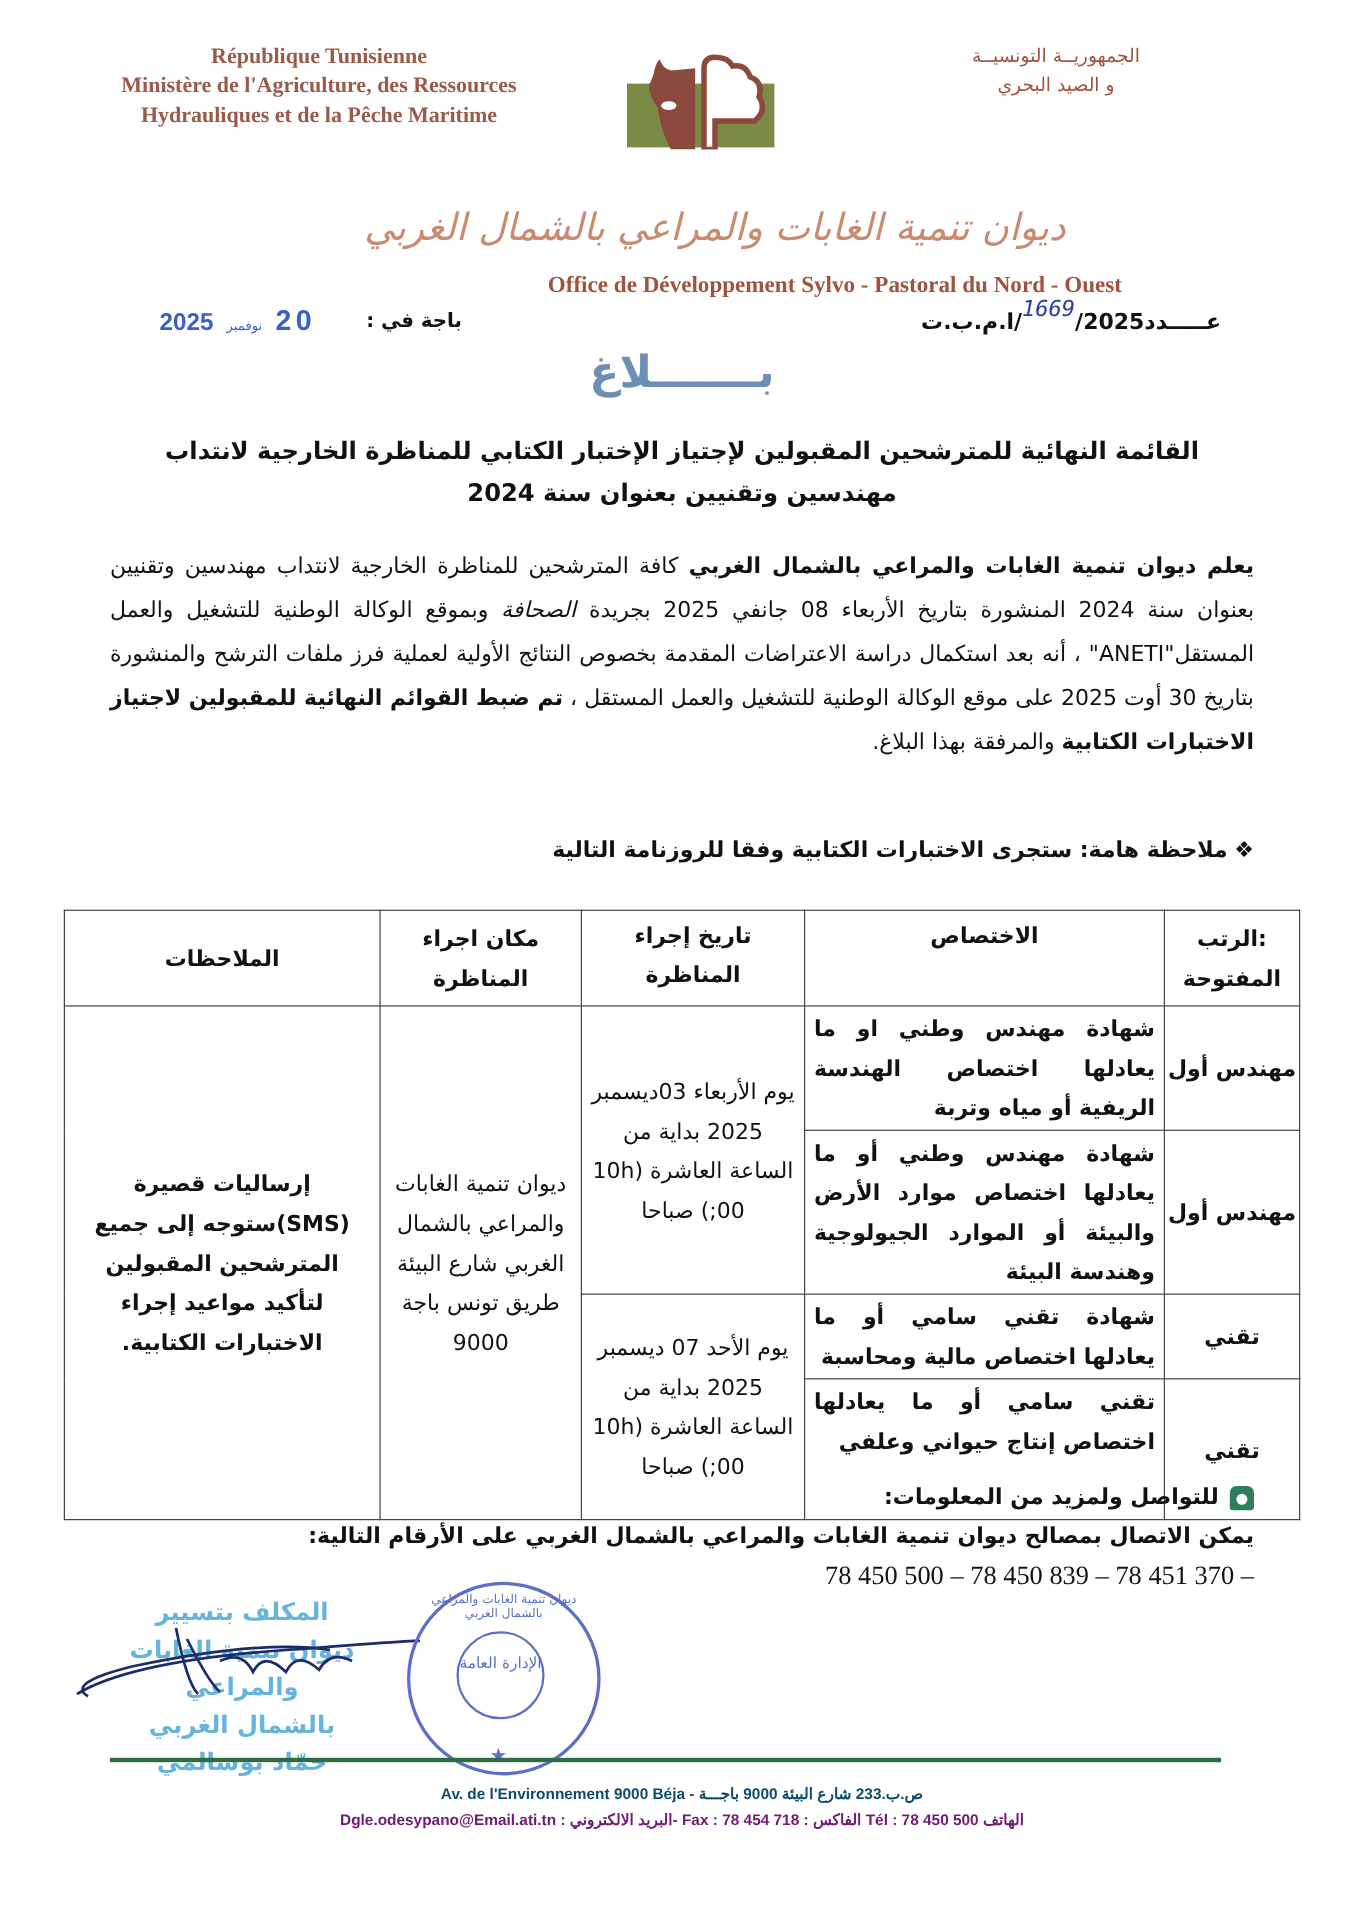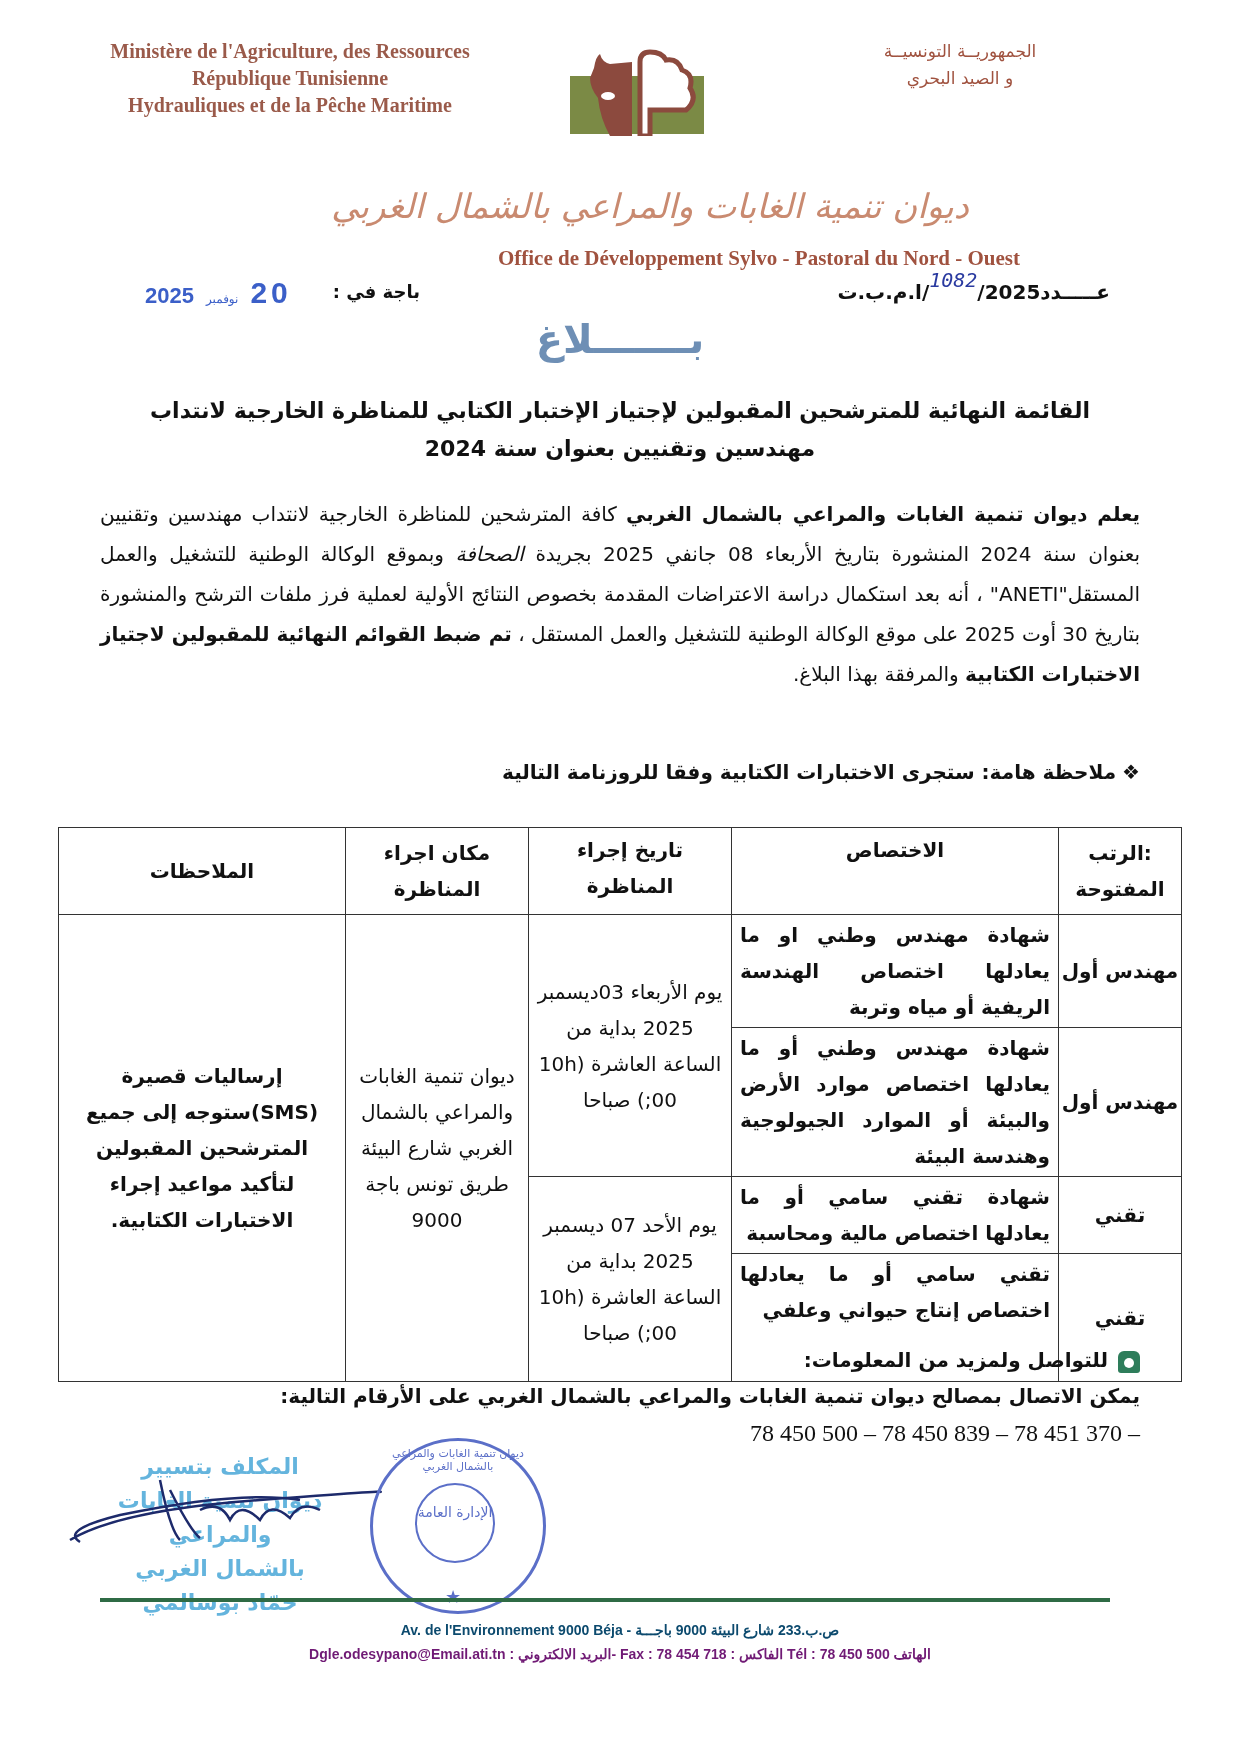--- a/index.html
+++ b/index.html
@@ -22,21 +22,21 @@
                font-family: Liberation Serif, serif; font-weight: bold; color: #a0523f;
                font-size: 21px; }
 
   .ref { left: 740px; top: 280px; width: 370px; direction: rtl; text-align: right;
          font-weight: bold; font-size: 20px; }
   .ref .num { font-family: "DejaVu Sans Mono", monospace; color: #2a3aa0; font-size: 20px; font-style: italic;
               position: relative; top: -12px; font-weight: normal; }
   .date-label { left: 320px; top: 281px; width: 100px; direction: rtl; text-align: right; font-weight: bold; font-size: 18px; }
   .date-stamp { left: 145px; top: 276px; width: 180px; color: #3b5fc8; font-family: "Liberation Sans", sans-serif;
                 font-weight: bold; font-size: 22px; display: flex; gap: 12px; align-items: baseline; }
-  .date-stamp .day { font-size: 30px; letter-spacing: 4px; }
+  .date-stamp .day { font-size: 26px; letter-spacing: 4px; }
   .date-stamp .month { font-size: 12px; font-weight: normal; }
 
   .balagh { left: 460px; top: 316px; width: 320px; text-align: center; direction: rtl;
             font-size: 40px; font-weight: bold; color: #6e8fb5; letter-spacing: 4px; }
 
   .title { left: 100px; top: 392px; width: 1040px; text-align: center; direction: rtl;
            font-size: 22px; font-weight: bold; line-height: 38px; }
 
   .body-text { left: 100px; top: 494px; width: 1040px; direction: rtl; text-align: justify;
                font-size: 20px; line-height: 40px; }
@@ -79,42 +79,42 @@
   .footer-line { left: 100px; top: 1598px; width: 1010px; height: 4px; background: #2f6b45; }
   .footer1 { left: 100px; top: 1622px; width: 1040px; text-align: center; color: #0c4a6e; font-family: "Liberation Sans", sans-serif;
              font-size: 14px; font-weight: bold; }
   .footer2 { left: 100px; top: 1646px; width: 1040px; text-align: center; color: #701a75; font-family: "Liberation Sans", sans-serif;
              font-size: 14px; font-weight: bold; }
 </style>
 </head>
 <body>
 
 <div class="abs fr-head">
+  <div>République Tunisienne</div>
   <div>Ministère de l'Agriculture, des Ressources</div>
-  <div>République Tunisienne</div>
   <div>Hydrauliques et de la Pêche Maritime</div>
 </div>
 
 <svg class="abs logo" viewBox="0 0 140 88">
   <rect x="0" y="28" width="134" height="58" fill="#7b8a45"></rect>
   <path d="M24 20 Q26 8 30 6 Q32 14 40 16 L62 14 L62 88 L40 88 Q30 70 28 50 Q20 40 20 30 Z" fill="#8c4a3e"></path>
   <ellipse cx="38" cy="48" rx="7" ry="4" fill="#fff"></ellipse>
   <path d="M70 88 L70 14 Q70 4 80 4 Q92 4 96 12 Q108 10 112 22 Q124 26 120 40 Q128 52 116 62 L80 62 L80 88 Z" fill="#fff" stroke="#8c4a3e" stroke-width="5"></path>
 </svg>
 
 <div class="abs ar-head">
   <div>الجمهوريــة التونسيــة</div>
   <div>و الصيد البحري</div>
 </div>
 
 <div class="abs office-ar">ديوان تنمية الغابات والمراعي بالشمال الغربي</div>
 <div class="abs office-fr">Office de Développement Sylvo - Pastoral du Nord - Ouest</div>
 
 <div class="abs ref">
-  <span>عـــــدد</span><span class="num">1082</span><span>/2025/ا.م.ب.ت</span>
+  <span>عـــــدد</span><span class="num">1669</span><span>/2025/ا.م.ب.ت</span>
 </div>
 <div class="abs date-label">باجة في :</div>
 <div class="abs date-stamp">
   <span>2025</span>
   <span class="month">نوفمبر</span>
   <span class="day">20</span>
 </div>
 
 <div class="abs balagh">بـــــــلاغ</div>
 

